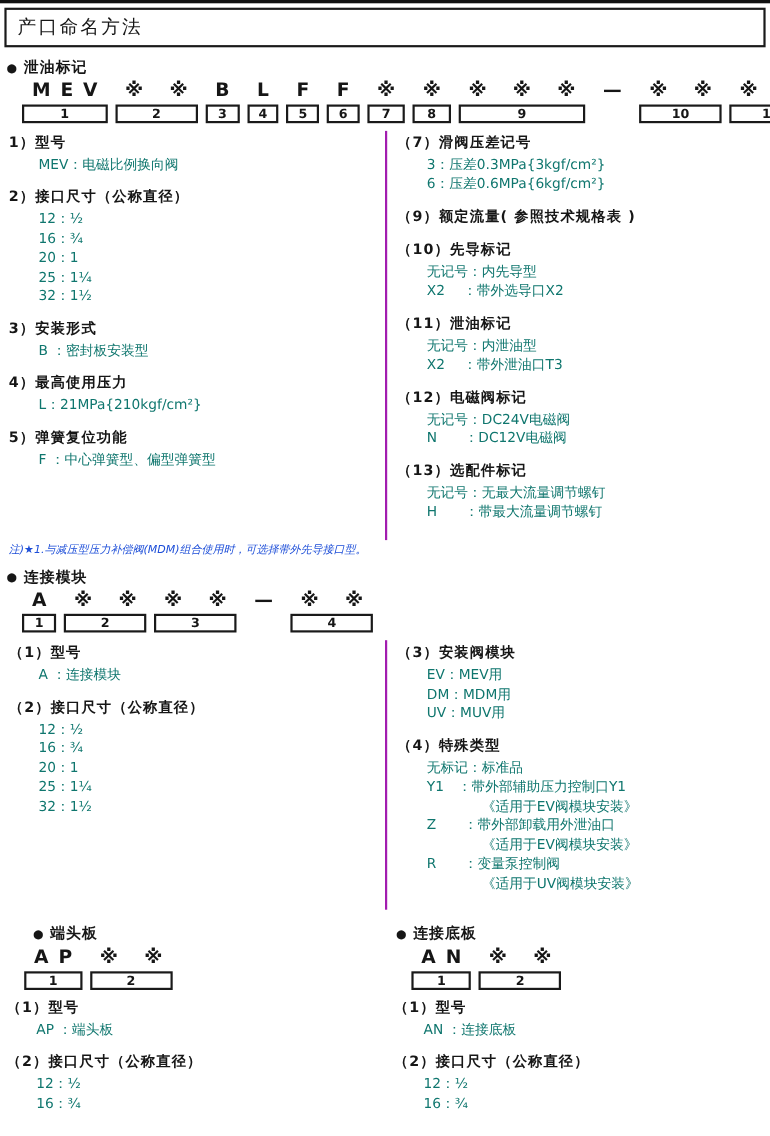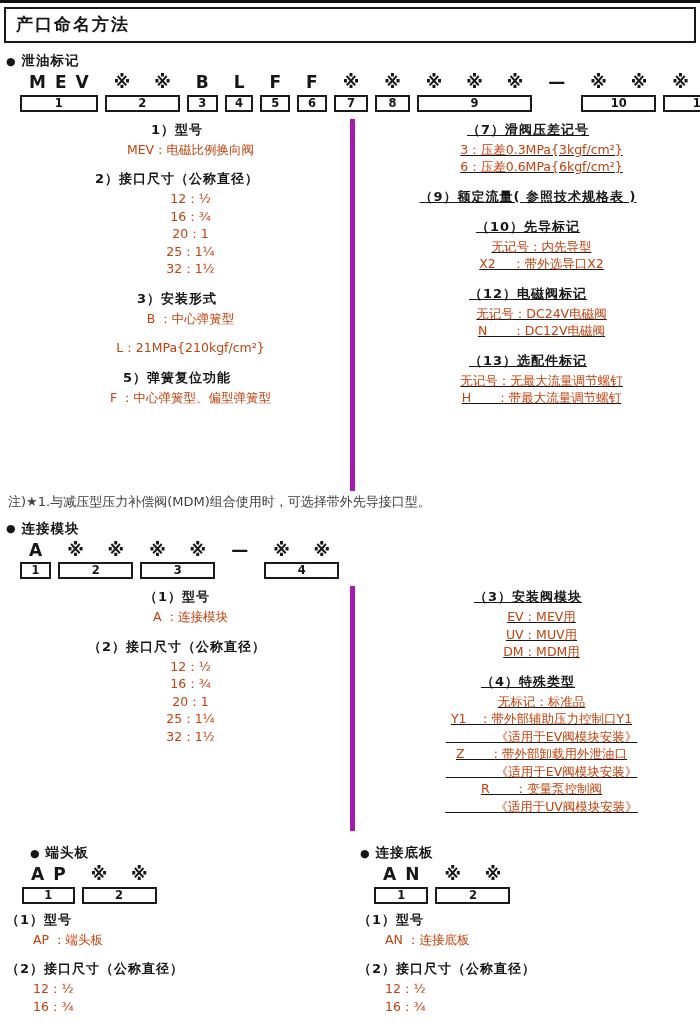--- a/index.html
+++ b/index.html
@@ -5,51 +5,51 @@
   * { margin:0; padding:0; box-sizing:border-box; }
   html,body { background:#ffffff; }
   body {
     width:700px; height:1033px; overflow:hidden;
     font-family:"DejaVu Sans","Liberation Sans",sans-serif;
     color:#161616;
   }
   .page { padding:2px 4px 0 4px; border-top:3px solid #111; }
   .title-box {
     border:2px solid #1a1a1a; margin-top:2px; padding:4px 10px 5px;
-    font-size:17px; font-weight:bold; letter-spacing:2px;
+    font-size:17px; font-weight:normal; letter-spacing:2px;
   }
   .sec-head {
     font-size:13.5px; font-weight:bold; margin:9px 0 2px 2px;
     display:flex; align-items:center; gap:5px; letter-spacing:1px;
   }
   .sec-head .bullet { font-size:11px; line-height:1; }
   .sec-head.indent { margin-left:24px; }
   .code-row { display:flex; align-items:flex-end; gap:7px; margin:3px 0 7px 16px; }
   .seg { display:flex; flex-direction:column; align-items:center; }
   .sym {
     font-weight:bold; font-size:17px; line-height:1.15;
     letter-spacing:9px; padding-left:9px; white-space:pre;
   }
   .box {
     border:2px solid #1a1a1a; min-width:21px; width:100%; height:17px;
     text-align:center; font-size:11.5px; font-weight:bold; line-height:13px;
     margin-top:2px;
   }
   .cols { display:flex; margin-top:2px; }
-  .col { width:50%; padding:2px 4px 4px 4px;text-align:center; }
-  .col-right { border-left:5px solid #a21caf; padding-left:9px;text-decoration:underline; }
+  .col { width:50%; padding:2px 4px 4px 4px; }
+  .col-right { border-left:2px solid #a21caf; padding-left:9px; }
   .sec1-cols { min-height:372px; }
   .sec2-cols { min-height:225px; }
   .item { margin-bottom:12px; }
   .item-label { font-size:13px; font-weight:bold; letter-spacing:1px; margin-bottom:2px; }
   .item-line {
     font-size:12.5px; line-height:1.4; margin-left:27px;
-    white-space:pre-wrap; color:#c2410c;
-  }
-  .note { font-size:13px; margin:2px 0 4px 4px; color:#404040; }
+    white-space:pre-wrap; color:#0f766e;
+  }
+  .note { font-size:10px; margin:2px 0 4px 4px; color:#1d4ed8;font-style:italic; }
   .bottom-cols { display:flex; margin-top:4px; }
   .bcol { width:50%; padding:0 4px 0 2px; }
   .bcol + .bcol { padding-left:8px; }
 </style>
 </head>
 <body>
 
 <div class="page">
 
   <div class="title-box">
@@ -150,25 +150,26 @@
                 <div class="item-line">25：1¼</div>
 
                 <div class="item-line">32：1½</div>
               </div>
           </div>
 
           <div class="item">
             <div class="item-label">3）安装形式</div>
             <div>
 
-                <div class="item-line">B ：中心弹簧型</div>
-              </div>
-          </div>
-
-          <div class="item">
+                <div class="item-line">B ：密封板安装型</div>
+              </div>
+          </div>
+
+          <div class="item">
+            <div class="item-label">4）最高使用压力</div>
             <div>
 
                 <div class="item-line">L：21MPa{210kgf/cm²}</div>
               </div>
           </div>
 
           <div class="item">
             <div class="item-label">5）弹簧复位功能</div>
             <div>
 
@@ -200,20 +201,29 @@
           <div class="item">
             <div class="item-label">（10）先导标记</div>
             <div>
 
                 <div class="item-line">无记号：内先导型</div>
 
                 <div class="item-line">X2　 ：带外选导口X2</div>
               </div>
           </div>
 
+          <div class="item">
+            <div class="item-label">（11）泄油标记</div>
+            <div>
+
+                <div class="item-line">无记号：内泄油型</div>
+
+                <div class="item-line">X2　 ：带外泄油口T3</div>
+              </div>
+          </div>
 
           <div class="item">
             <div class="item-label">（12）电磁阀标记</div>
             <div>
 
                 <div class="item-line">无记号：DC24V电磁阀</div>
 
                 <div class="item-line">N　　：DC12V电磁阀</div>
               </div>
           </div>
@@ -295,23 +305,23 @@
           </div>
         </div>
       <div class="col col-right">
 
           <div class="item">
             <div class="item-label">（3）安装阀模块</div>
             <div>
 
                 <div class="item-line">EV：MEV用</div>
 
+                <div class="item-line">DM：MDM用</div>
+
                 <div class="item-line">UV：MUV用</div>
-
-                <div class="item-line">DM：MDM用</div>
               </div>
           </div>
 
           <div class="item">
             <div class="item-label">（4）特殊类型</div>
             <div>
 
                 <div class="item-line">无标记：标准品</div>
 
                 <div class="item-line">Y1　：带外部辅助压力控制口Y1</div>

